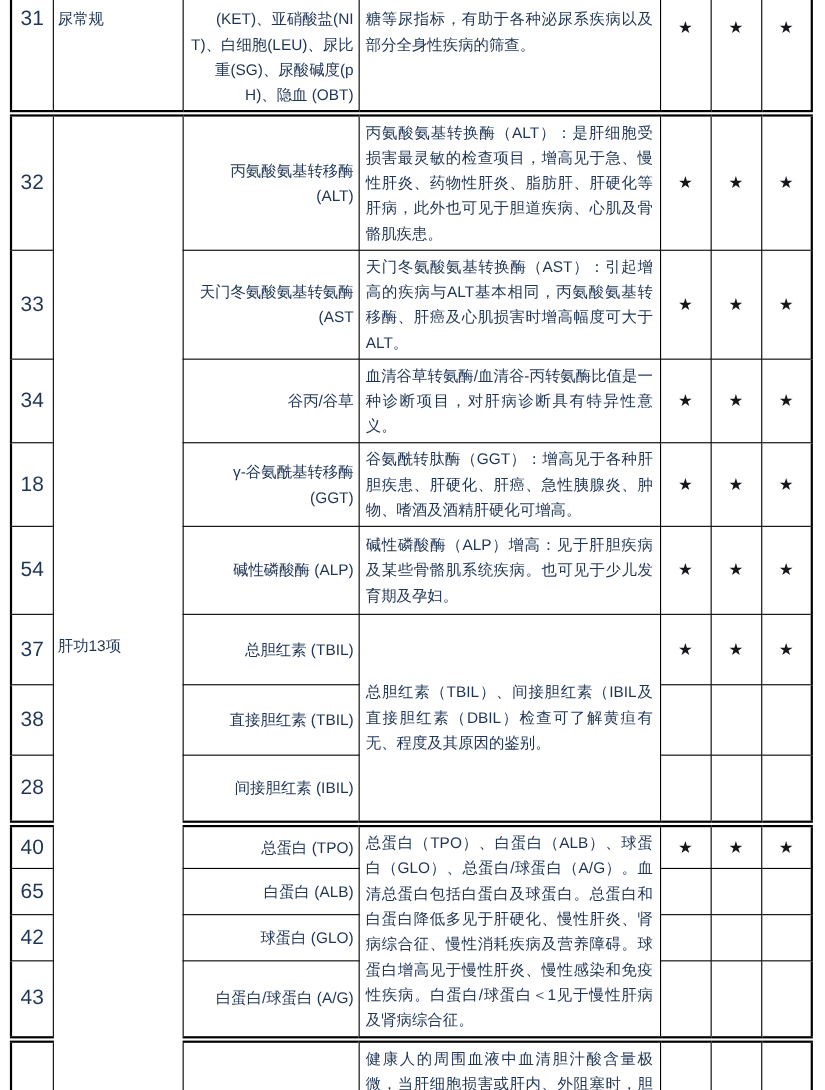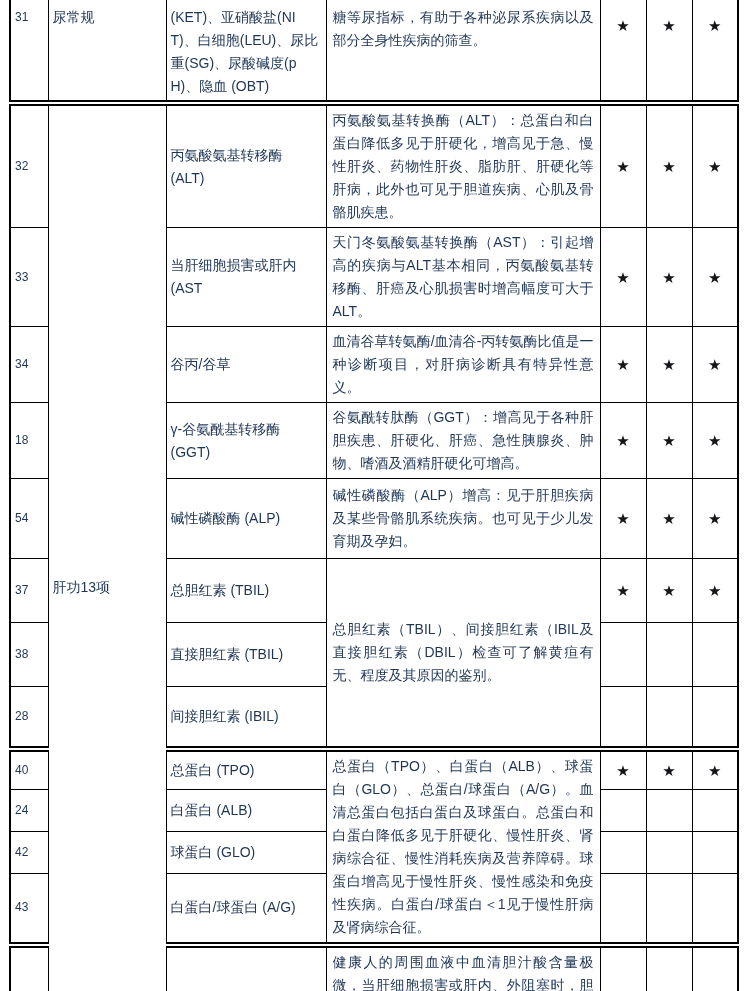--- a/index.html
+++ b/index.html
@@ -12,23 +12,23 @@
     color:#1f3556;
   }
   td{
     border:1px solid #000;
     padding:2px 4px;
     font-size:14px;line-height:23px;
     vertical-align:middle;
     overflow:hidden;
     word-break:break-all;
   }
-  td.num{text-align:left;font-size:12px;}
+  td.num{text-align:center;font-size:19px;}
   td.cat{text-align:left;}
-  td.name{text-align:left;white-space:pre-line;}
+  td.name{text-align:right;white-space:pre-line;}
   td.desc{text-align:justify;padding:3px 6px;margin-top:16px;}
   td.star{text-align:center;font-size:15px;color:#15151a;padding:0;}
   td.edge-l{border-left:2px solid #000;}
   td.edge-r{border-right:2px solid #000;}
   tr.cut-top>td{border-top:none;vertical-align:top;padding-top:6px;}
   tr.cut-top>td.star{padding-top:14px;}
   tr.sec>td,td.sec{border-bottom:6px double #000;}
   td.vtop{vertical-align:top;}
   tr:last-child>td{border-bottom:none;}
 </style>
@@ -56,29 +56,29 @@
       <td class="star">★</td>
       <td class="star">★</td>
       <td class="star edge-r">★</td>
     </tr>
 
     <tr style="height:114px">
       <td class="num edge-l">32</td>
       <td class="cat" rowspan="13">肝功13项</td>
       <td class="name">丙氨酸氨基转移酶
 (ALT)</td>
-      <td class="desc">丙氨酸氨基转换酶（ALT）：总蛋白和白蛋白降低多见于肝硬化，增高见于急、慢性肝炎、药物性肝炎、脂肪肝、肝硬化等肝病，此外也可见于胆道疾病、心肌及骨骼肌疾患。</td>
+      <td class="desc">丙氨酸氨基转换酶（ALT）：是肝细胞受损害最灵敏的检查项目，增高见于急、慢性肝炎、药物性肝炎、脂肪肝、肝硬化等肝病，此外也可见于胆道疾病、心肌及骨骼肌疾患。</td>
       <td class="star">★</td>
       <td class="star">★</td>
       <td class="star edge-r">★</td>
     </tr>
 
     <tr style="height:96px">
       <td class="num edge-l">33</td>
-      <td class="name">当肝细胞损害或肝内
+      <td class="name">天门冬氨酸氨基转氨酶
 (AST</td>
       <td class="desc">天门冬氨酸氨基转换酶（AST）：引起增高的疾病与ALT基本相同，丙氨酸氨基转移酶、肝癌及心肌损害时增高幅度可大于ALT。</td>
       <td class="star">★</td>
       <td class="star">★</td>
       <td class="star edge-r">★</td>
     </tr>
 
     <tr style="height:74px">
       <td class="num edge-l">34</td>
       <td class="name">谷丙/谷草</td>
@@ -135,21 +135,21 @@
     <tr style="height:36px">
       <td class="num edge-l">40</td>
       <td class="name">总蛋白 (TPO)</td>
       <td class="desc sec" rowspan="4">总蛋白（TPO）、白蛋白（ALB）、球蛋白（GLO）、总蛋白/球蛋白（A/G）。血清总蛋白包括白蛋白及球蛋白。总蛋白和白蛋白降低多见于肝硬化、慢性肝炎、肾病综合征、慢性消耗疾病及营养障碍。球蛋白增高见于慢性肝炎、慢性感染和免疫性疾病。白蛋白/球蛋白＜1见于慢性肝病及肾病综合征。</td>
       <td class="star">★</td>
       <td class="star">★</td>
       <td class="star edge-r">★</td>
     </tr>
 
     <tr style="height:36px">
-      <td class="num edge-l">24</td>
+      <td class="num edge-l">65</td>
       <td class="name">白蛋白 (ALB)</td>
       <td class="star"></td>
       <td class="star"></td>
       <td class="star edge-r"></td>
     </tr>
 
     <tr style="height:37px">
       <td class="num edge-l">42</td>
       <td class="name">球蛋白 (GLO)</td>
       <td class="star"></td>

